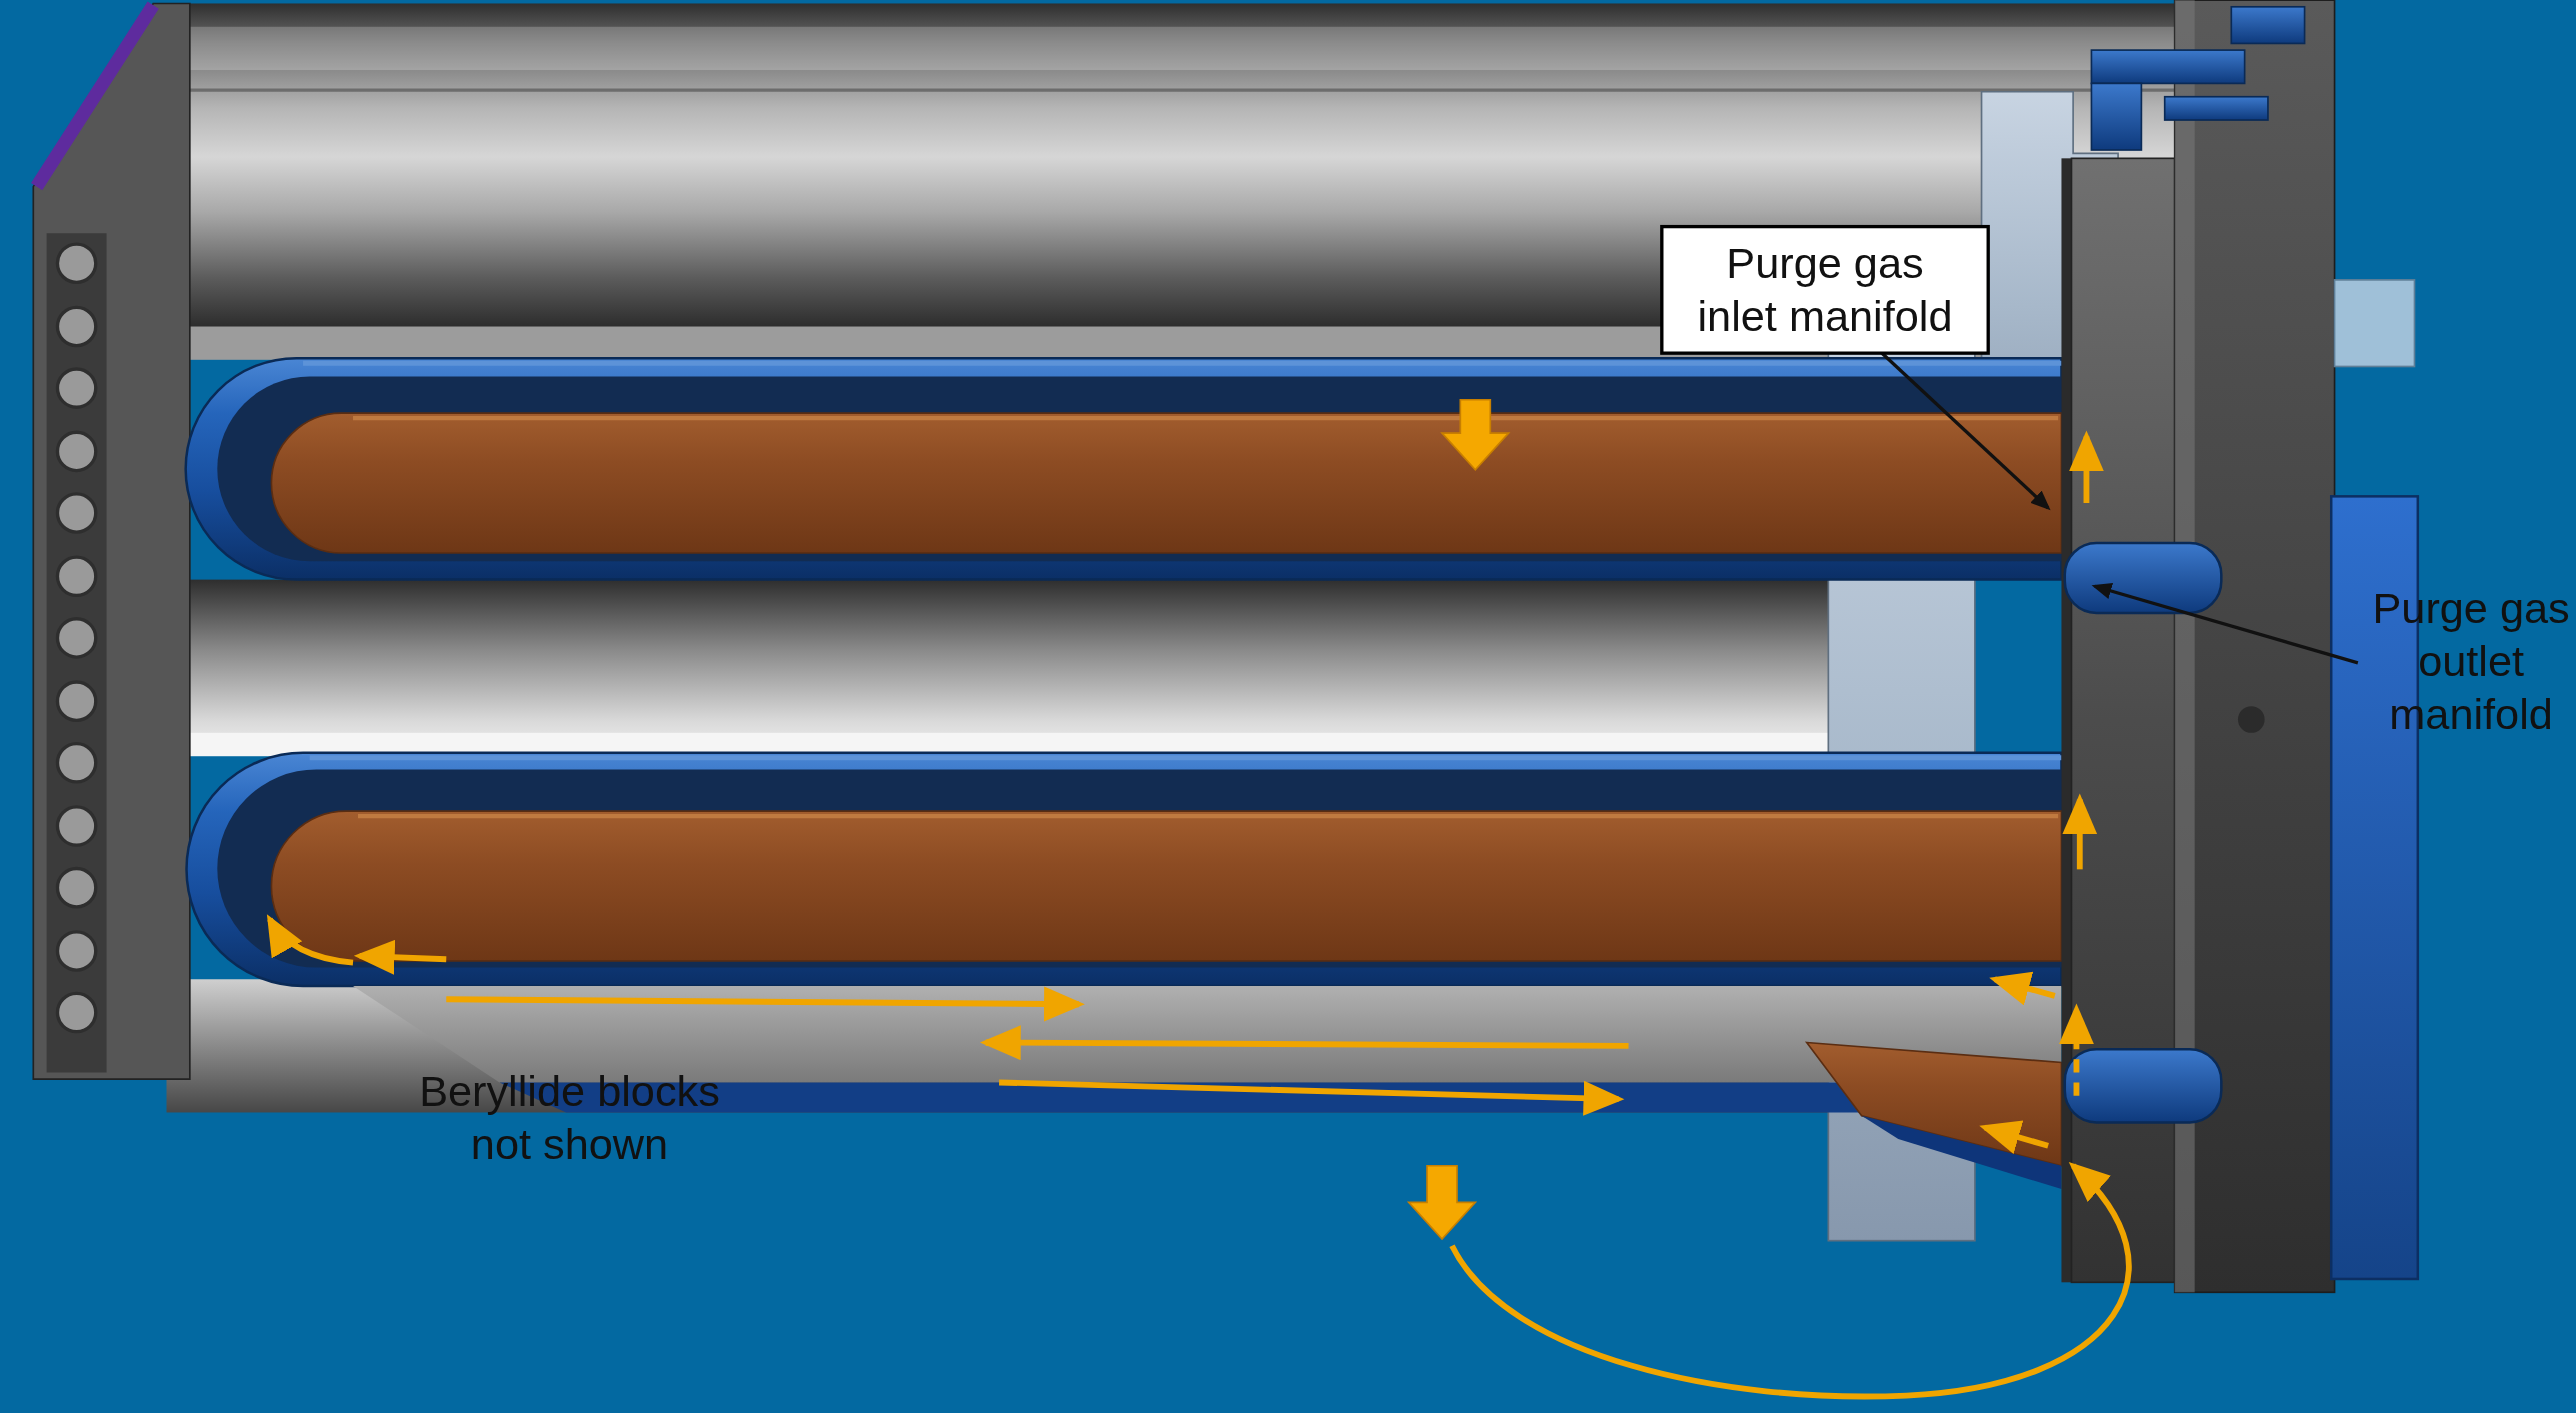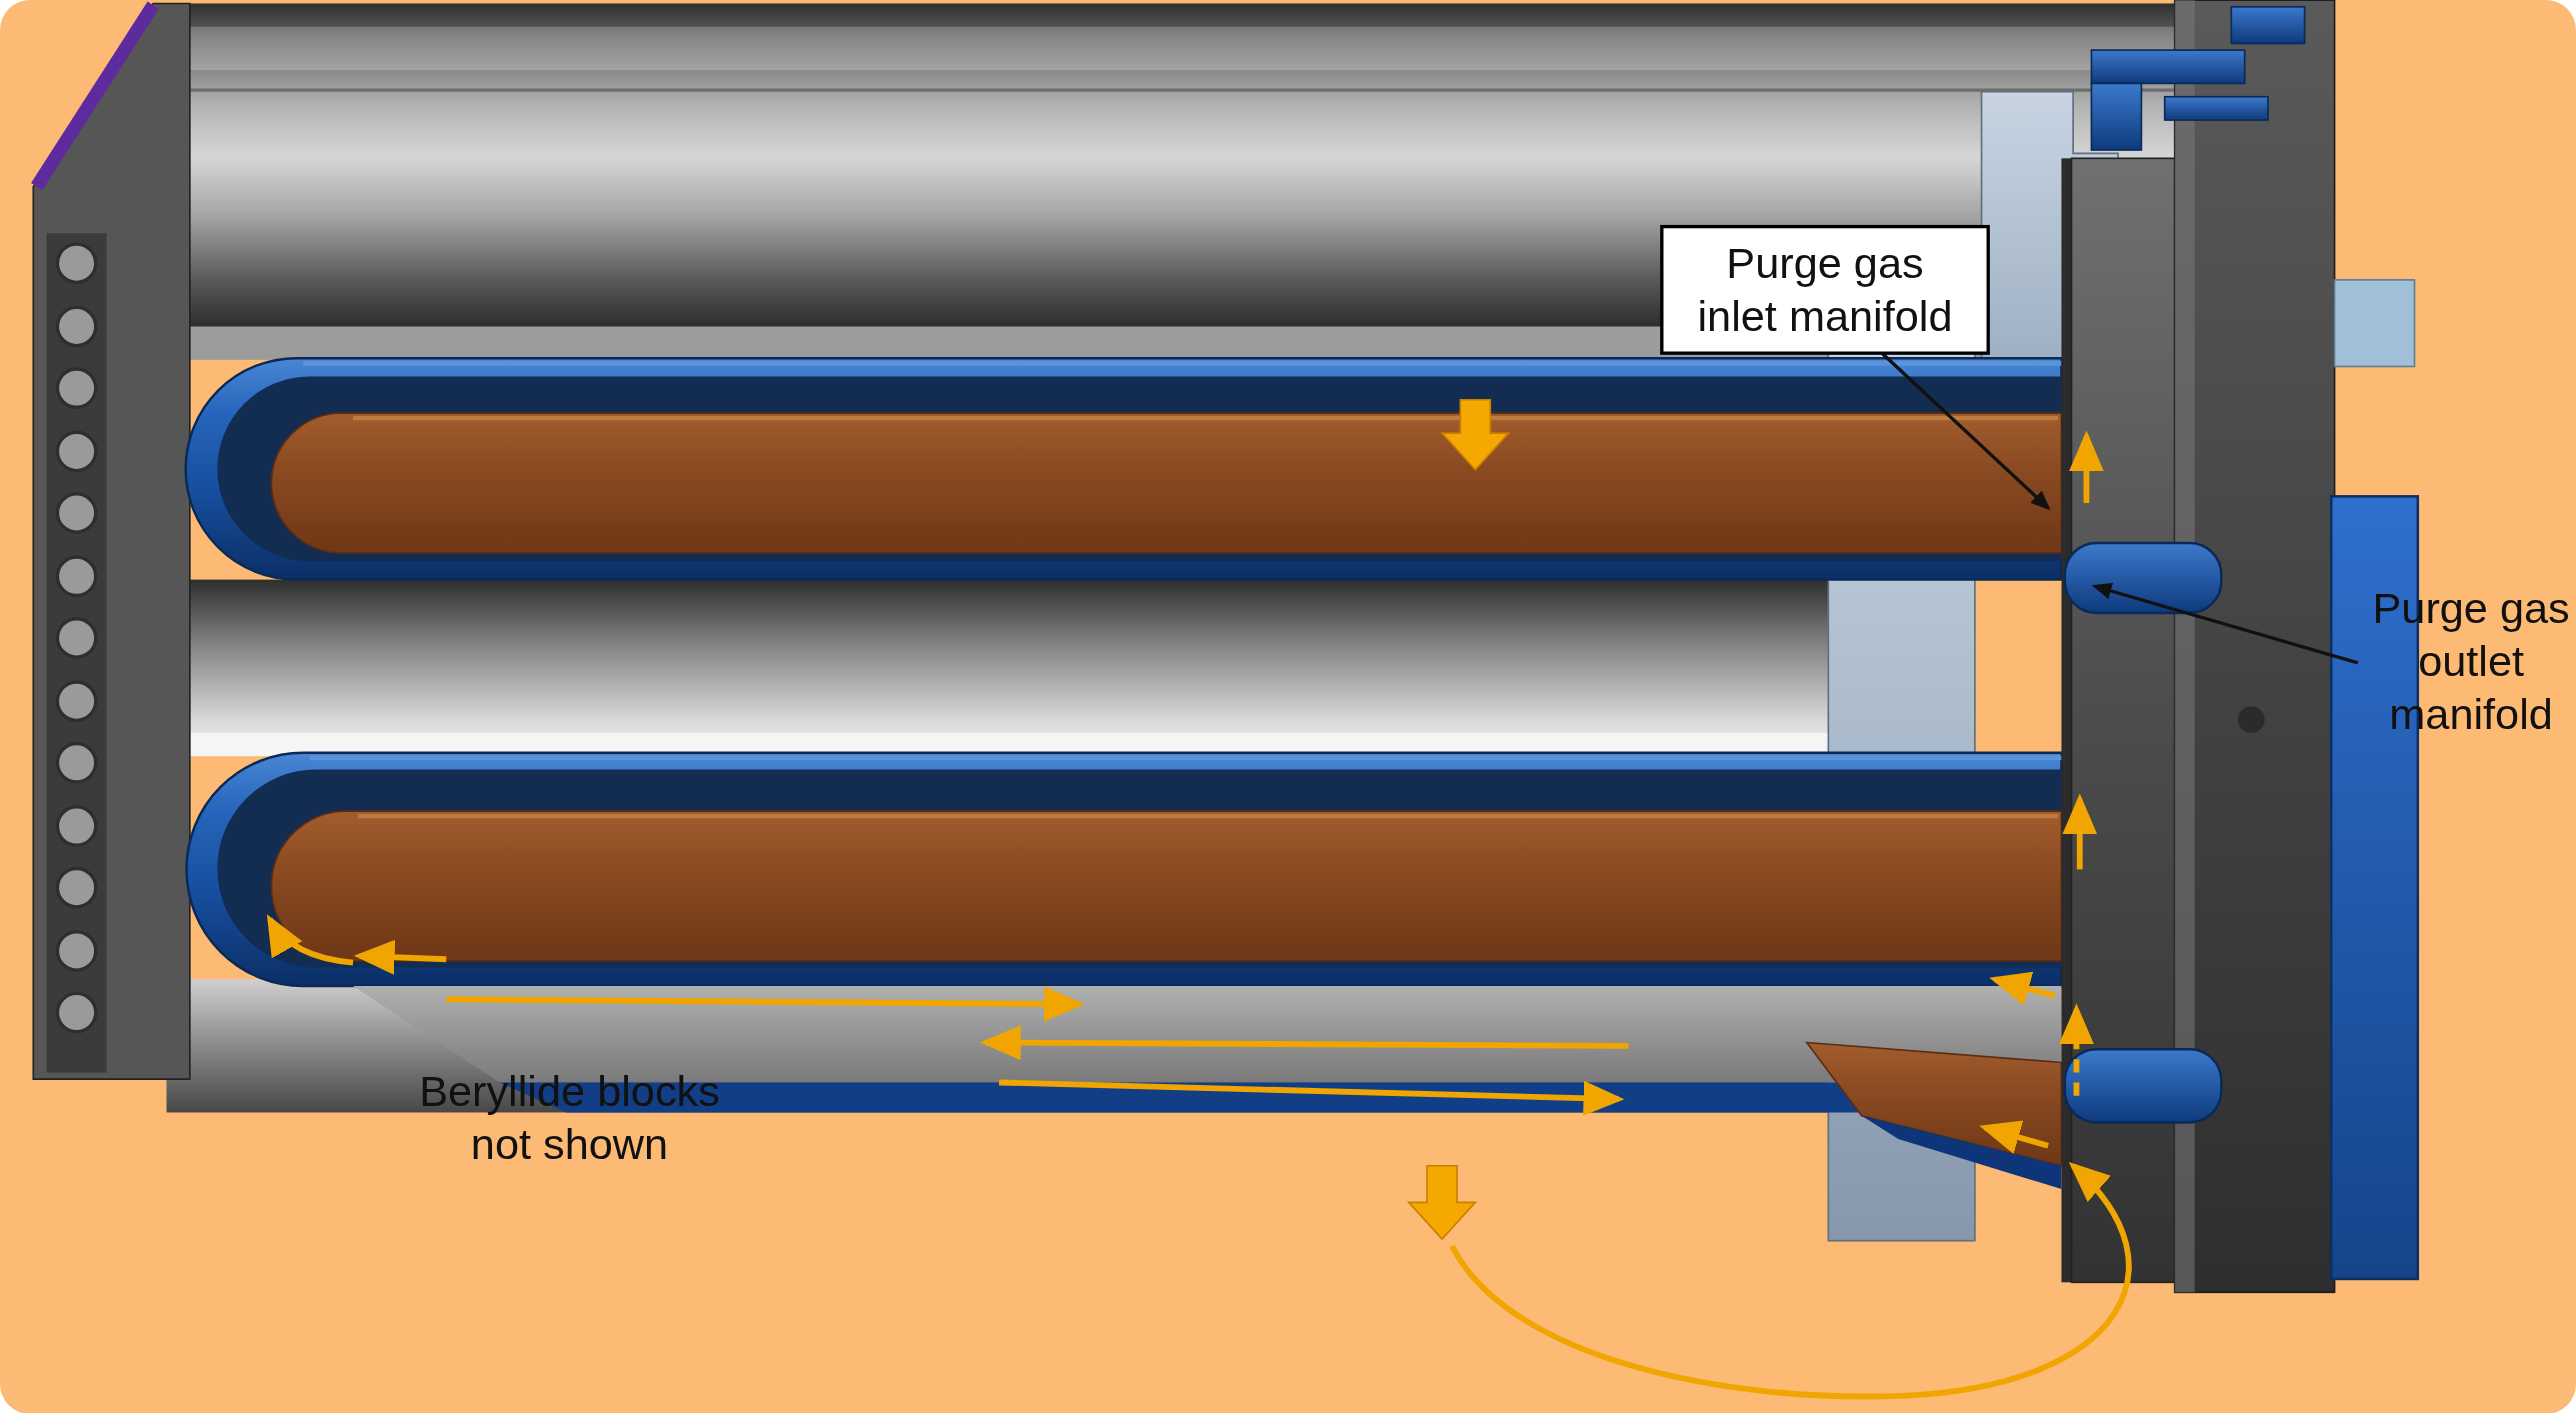--- a/index.html
+++ b/index.html
@@ -1,23 +1,22 @@
 <!DOCTYPE html>
 <html style="font-size:13.3px"><head>
 <meta charset="utf-8">
 <style>
   html, body { margin: 0; padding: 0; background: #ffffff; }
   .stage {
     position: relative;
     width: 2576px;
     height: 1414px;
-    background: #fdba74;
+    background: #0369a1;
     overflow: hidden;
     font-family: "Liberation Sans", sans-serif;
-    border-radius: 30px;
   }
   svg { display: block; }
   .lbl {
     font-family: "Liberation Sans", sans-serif;
     font-size: 26px;
     fill: #111111;
   }
   .leader { stroke: #111111; stroke-width: 2; fill: none; }
   .flow-thin { stroke: #f0a500; stroke-width: 3.5; fill: none; }
   .flow-dash { stroke: #f0a500; stroke-width: 3.5; fill: none; stroke-dasharray: 8 6; }

